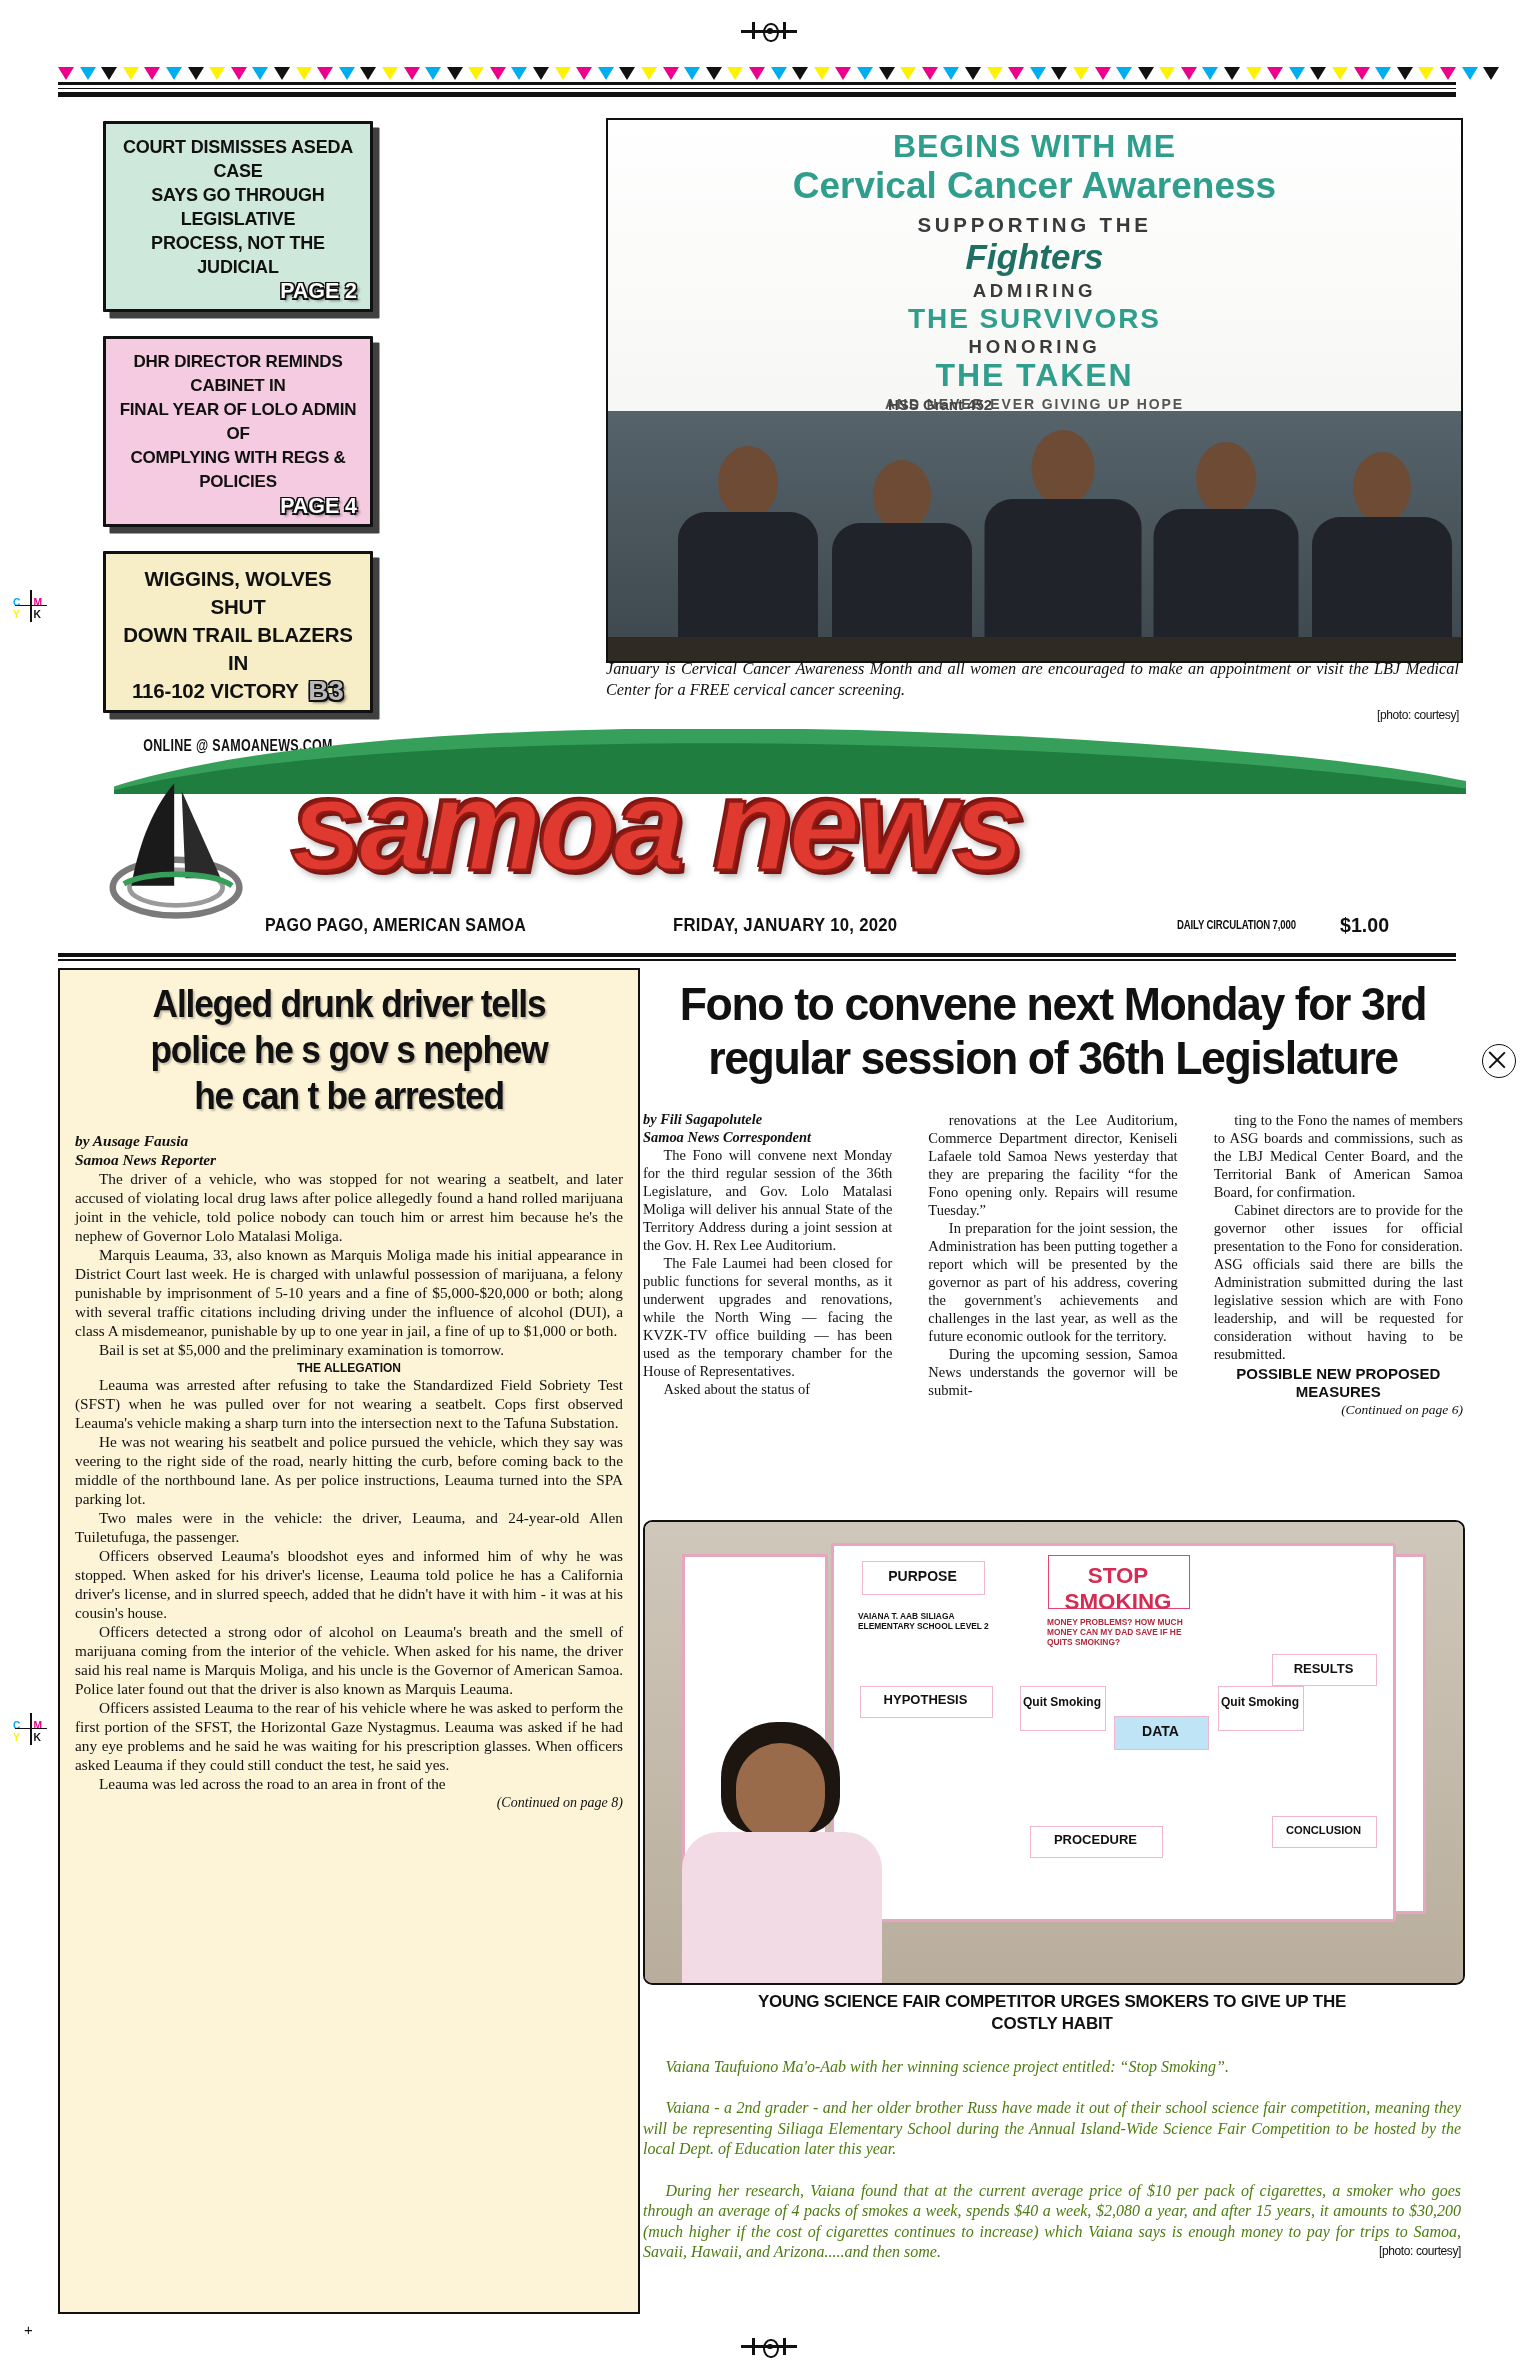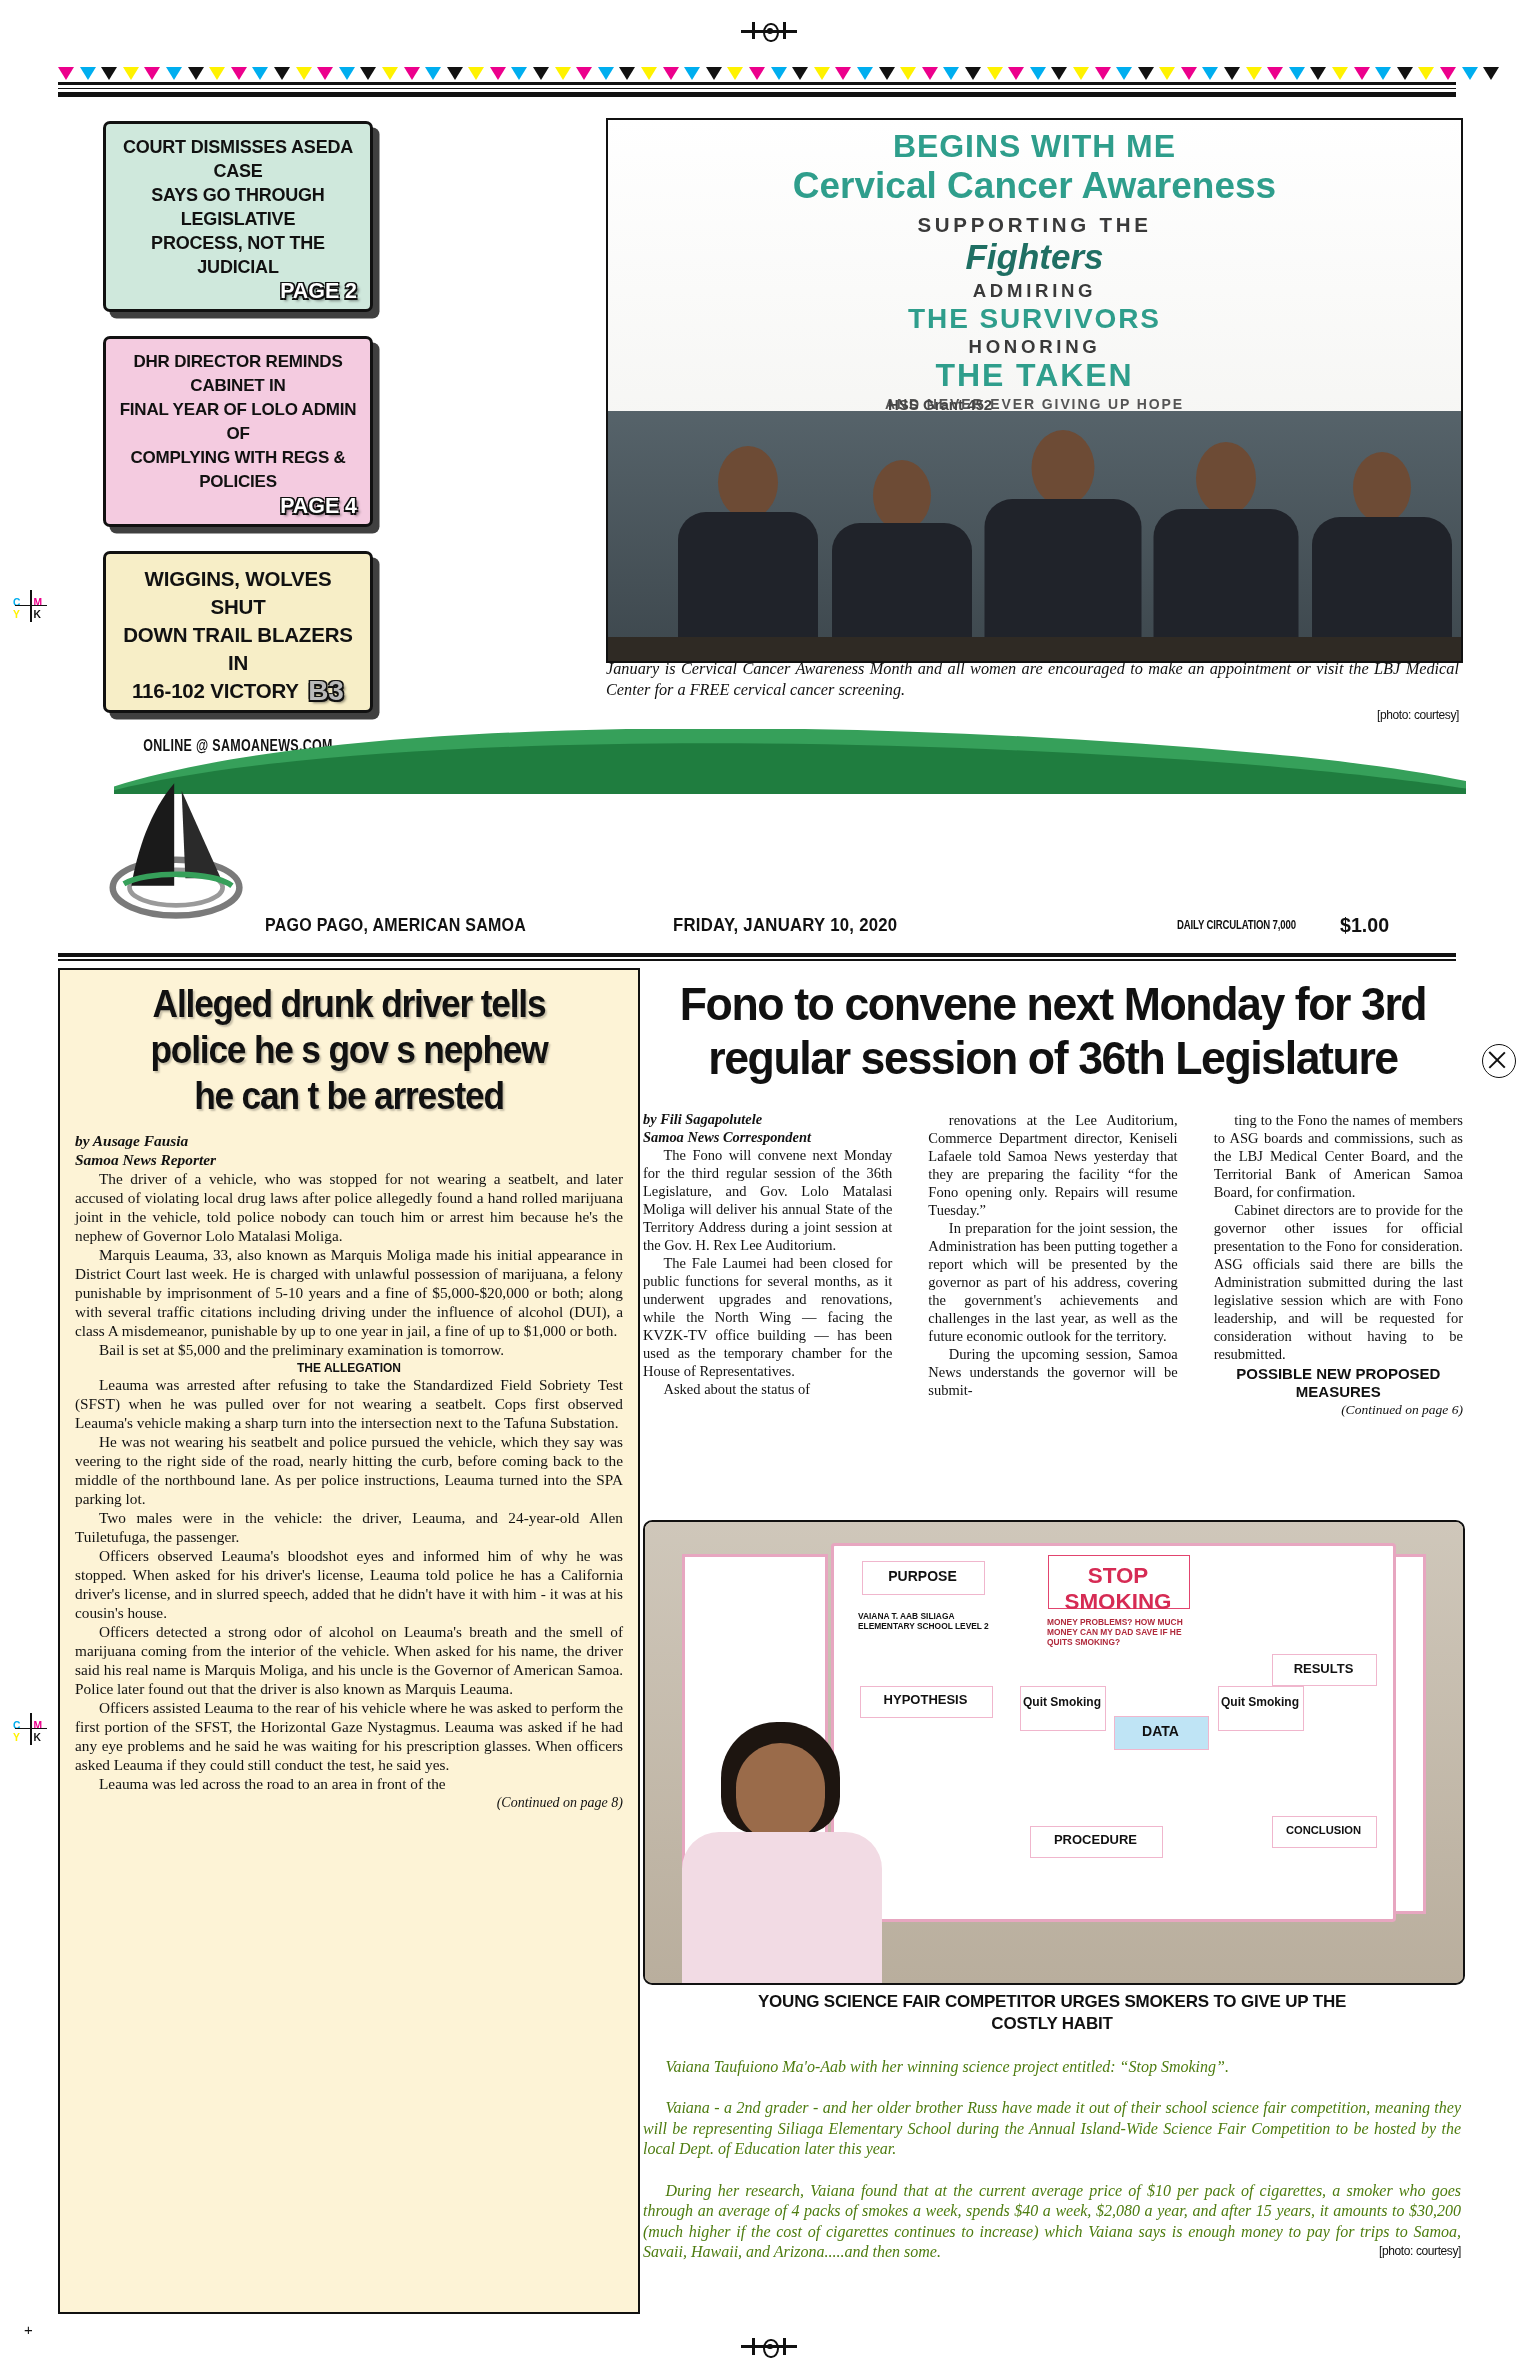--- a/index.html
+++ b/index.html
@@ -30,21 +30,21 @@
   .cmykletters span{position:absolute;}
   .cl-c{left:0;top:0;color:#00AEEF;}
   .cl-m{left:20.5px;top:0;color:#EC008C;}
   .cl-y{left:0;top:12px;color:#FFF200;}
   .cl-k{left:20.5px;top:12px;color:#111;}
 
   .corner-plus{position:absolute;font-size:15px;color:#111;font-family:"Liberation Sans",sans-serif;}
 
   
   .teasers{position:absolute;left:103px;top:121px;width:270px;}
-  .teaser{position:relative;border:3.7px solid #111;border-radius:7px;margin-bottom:24px;
+  .teaser{position:relative;border:3.7px solid #111;border-radius:1px;margin-bottom:24px;
           padding:11.2px 13px 5.6px 13px;box-shadow:6.5px 6.5px 0 rgba(0,0,0,0.75);}
   .teaser .tline{font-family:"Liberation Sans",sans-serif;font-weight:bold;font-size:18px;
           line-height:24px;text-align:center;color:#111;letter-spacing:-0.2px;}
   .teaser .pagebadge{display:block;text-align:right;font-family:"Liberation Sans",sans-serif;
           font-weight:bold;font-size:21.4px;line-height:24px;color:#fff;
           text-shadow: -1.5px -1.5px 0 #111, 1.5px -1.5px 0 #111, -1.5px 1.5px 0 #111, 1.5px 1.5px 0 #111, 2.8px 2.8px 2.8px rgba(0,0,0,.45);}
   .teaser .pagebadge.grey{color:#b9b9b9;font-size:28px;}
   .t-green{background:#cfe8dc;}
   .t-pink{background:#f4cbe0;}
   .t-cream{background:#f7eec7;}
@@ -336,20 +336,21 @@
     </svg>
 
     <svg class="logo-sail" viewBox="0 0 175 160">
       <ellipse cx="72" cy="122" rx="68" ry="30" fill="none" stroke="#7a7a7a" stroke-width="7"></ellipse>
       <ellipse cx="72" cy="122" rx="50" ry="19" fill="none" stroke="#9a9a9a" stroke-width="5"></ellipse>
       <path d="M70,10 L70,120 L24,120 C30,84 44,40 70,10 Z" fill="#1a1a1a"></path>
       <path d="M78,18 L120,112 L82,112 Z" fill="#2a2a2a"></path>
       <path d="M16,118 C40,104 110,104 132,120" fill="none" stroke="#36a05a" stroke-width="6"></path>
     </svg>
 
+    <div class="nameplate">samoa news</div>
 
     <div class="infoline">
       <div class="il il-place">PAGO PAGO, AMERICAN SAMOA</div>
       <div class="il il-date">FRIDAY, JANUARY 10, 2020</div>
       <div class="il il-circ">DAILY CIRCULATION 7,000</div>
       <div class="il il-price">$1.00</div>
     </div>
   </div>
   <div class="mast-rule-top"></div>
   <div class="mast-rule-top2"></div>

